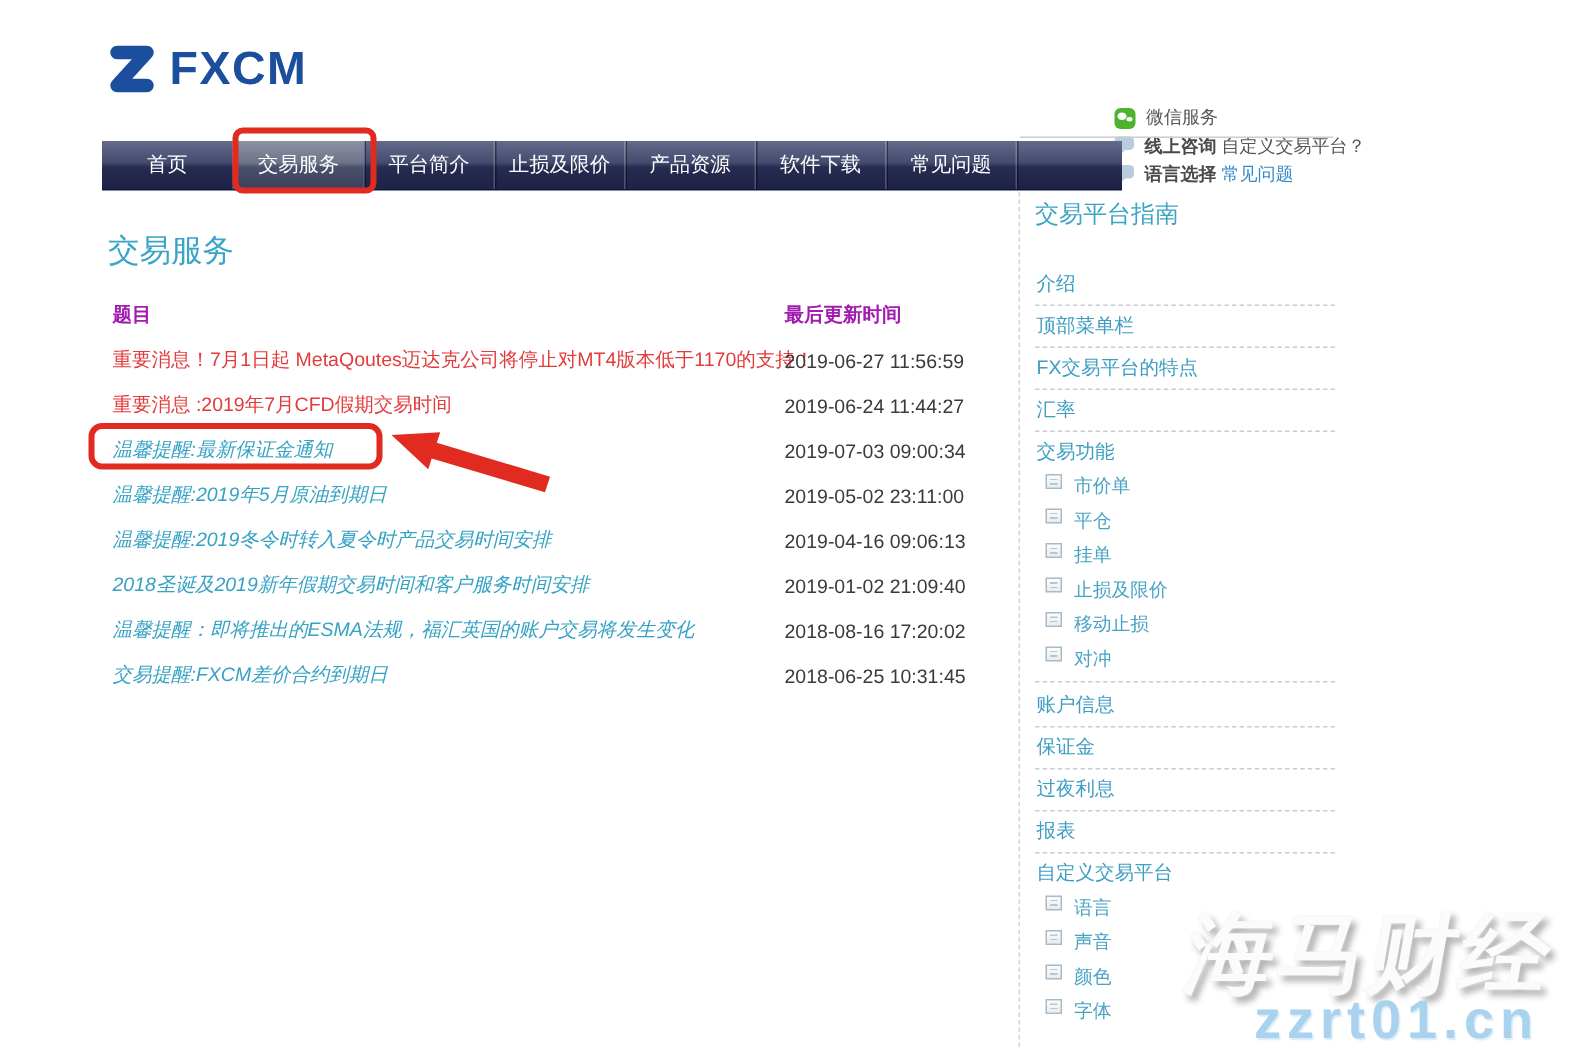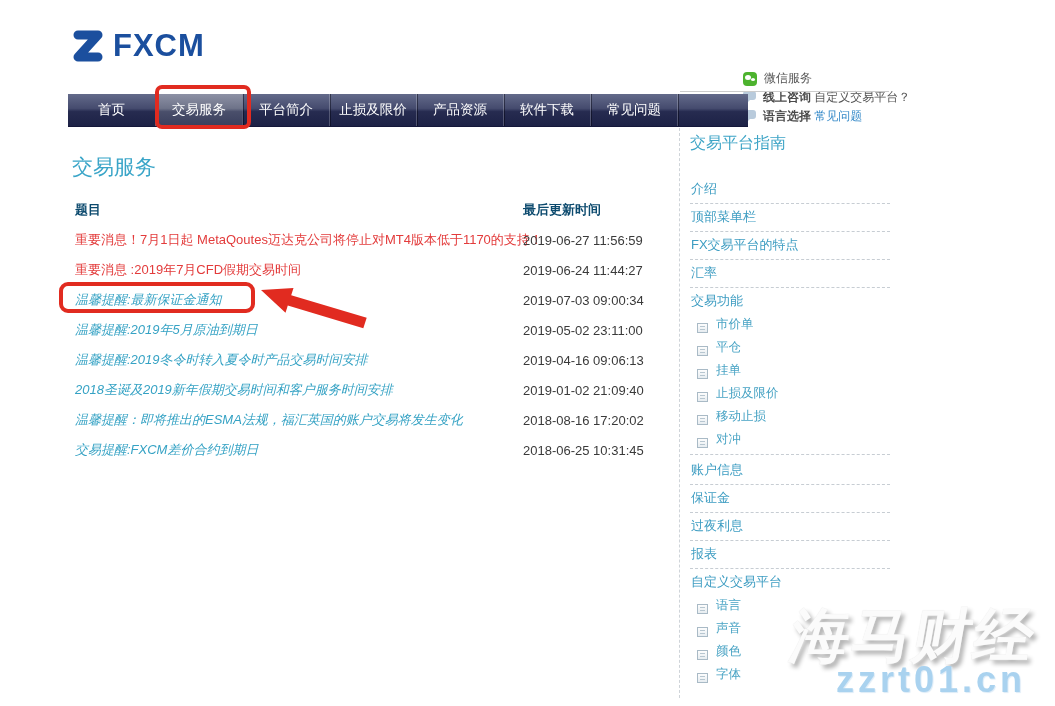--- a/index.html
+++ b/index.html
@@ -31,37 +31,37 @@
   .nav-tab { flex:0 0 87px; display:flex; align-items:center; justify-content:center;
     color:#fff; font-size:13.5px; cursor:pointer; border-left:1px solid rgba(255,255,255,.22);
     box-shadow:inset 1px 0 0 rgba(0,0,10,.45); }
   .nav-tab:first-child { border-left:none; box-shadow:none; }
   .nav-tab.active { background:linear-gradient(180deg,#8d91a5 0%,#6e7389 45%,#4a4f6b 55%,#3a3f5d 100%); }
   .nav-fill { flex:1 1 auto; border-left:1px solid rgba(255,255,255,.22); box-shadow:inset 1px 0 0 rgba(0,0,10,.45); }
 
   
   .page-title { position:absolute; left:72px; top:153px; font-size:21px; color:#3aa5c8; }
   .list-wrap { position:absolute; left:75px; top:195px; width:592px; }
-  .thead { display:flex; height:30px; align-items:center; font-size:13px; color:#0c4a6e; font-weight:bold; }
+  .thead { display:flex; height:30px; align-items:center; font-size:13px; color:#a21caf; font-weight:bold; }
   .col-title { width:448px; }
   .col-time { flex:1; }
   .rows { margin-top:0px; }
   .row { display:flex; height:30px; align-items:center; font-size:13px; }
   .row .title { width:448px; cursor:pointer; white-space:nowrap; }
   .row .title.red { color:#e33b3b; }
   .row .title.teal { color:#35a2c4;font-style:italic; }
   .row .time { flex:1; color:#3a3a3a; }
 
   
   .sidebar-sep { position:absolute; left:679px; top:128px; height:570px; border-left:1px dashed #cfd4d9; }
   .sidebar { position:absolute; left:690px; top:133px; width:200px; }
   .sb-title { font-size:16px; color:#3da4c6; margin-bottom:22px; }
   .sb-item { font-size:13px; color:#3e9dc2; padding:4px 1px 5px; border-bottom:1px dashed #c7cdd3; cursor:pointer; }
   .sb-item.no-border { border-bottom:none; padding-bottom:3px; }
-  .sb-sub { display:flex; align-items:flex-end; font-size:12.5px; color:#48a3c4; padding:3px 0 3px 7px; cursor:pointer; }
+  .sb-sub { display:flex; align-items:flex-start; font-size:12.5px; color:#48a3c4; padding:3px 0 3px 7px; cursor:pointer; }
   .sb-divider { border-top:1px dashed #c7cdd3; margin:3px 0 2px; height:1px; }
   .doc-icon { width:11px; height:10px; border:1px solid #a9bac6; background:linear-gradient(#fdfdfd,#e7edf1);
     display:inline-block; margin-right:8px; position:relative; flex:0 0 auto; }
   .doc-icon::after { content:""; position:absolute; left:2px; right:2px; top:2px; height:5px;
     background:repeating-linear-gradient(#b7c6d0 0 1px,transparent 1px 3px); }
 
   
   .hl-box { position:absolute; border:4px solid #e12b20; border-radius:7px; z-index:5; pointer-events:none; }
   .hl-tab { left:155px; top:85px; width:96px; height:44px; }
   .hl-row { left:59px; top:282px; width:196px; height:31px; border-radius:9px; }

